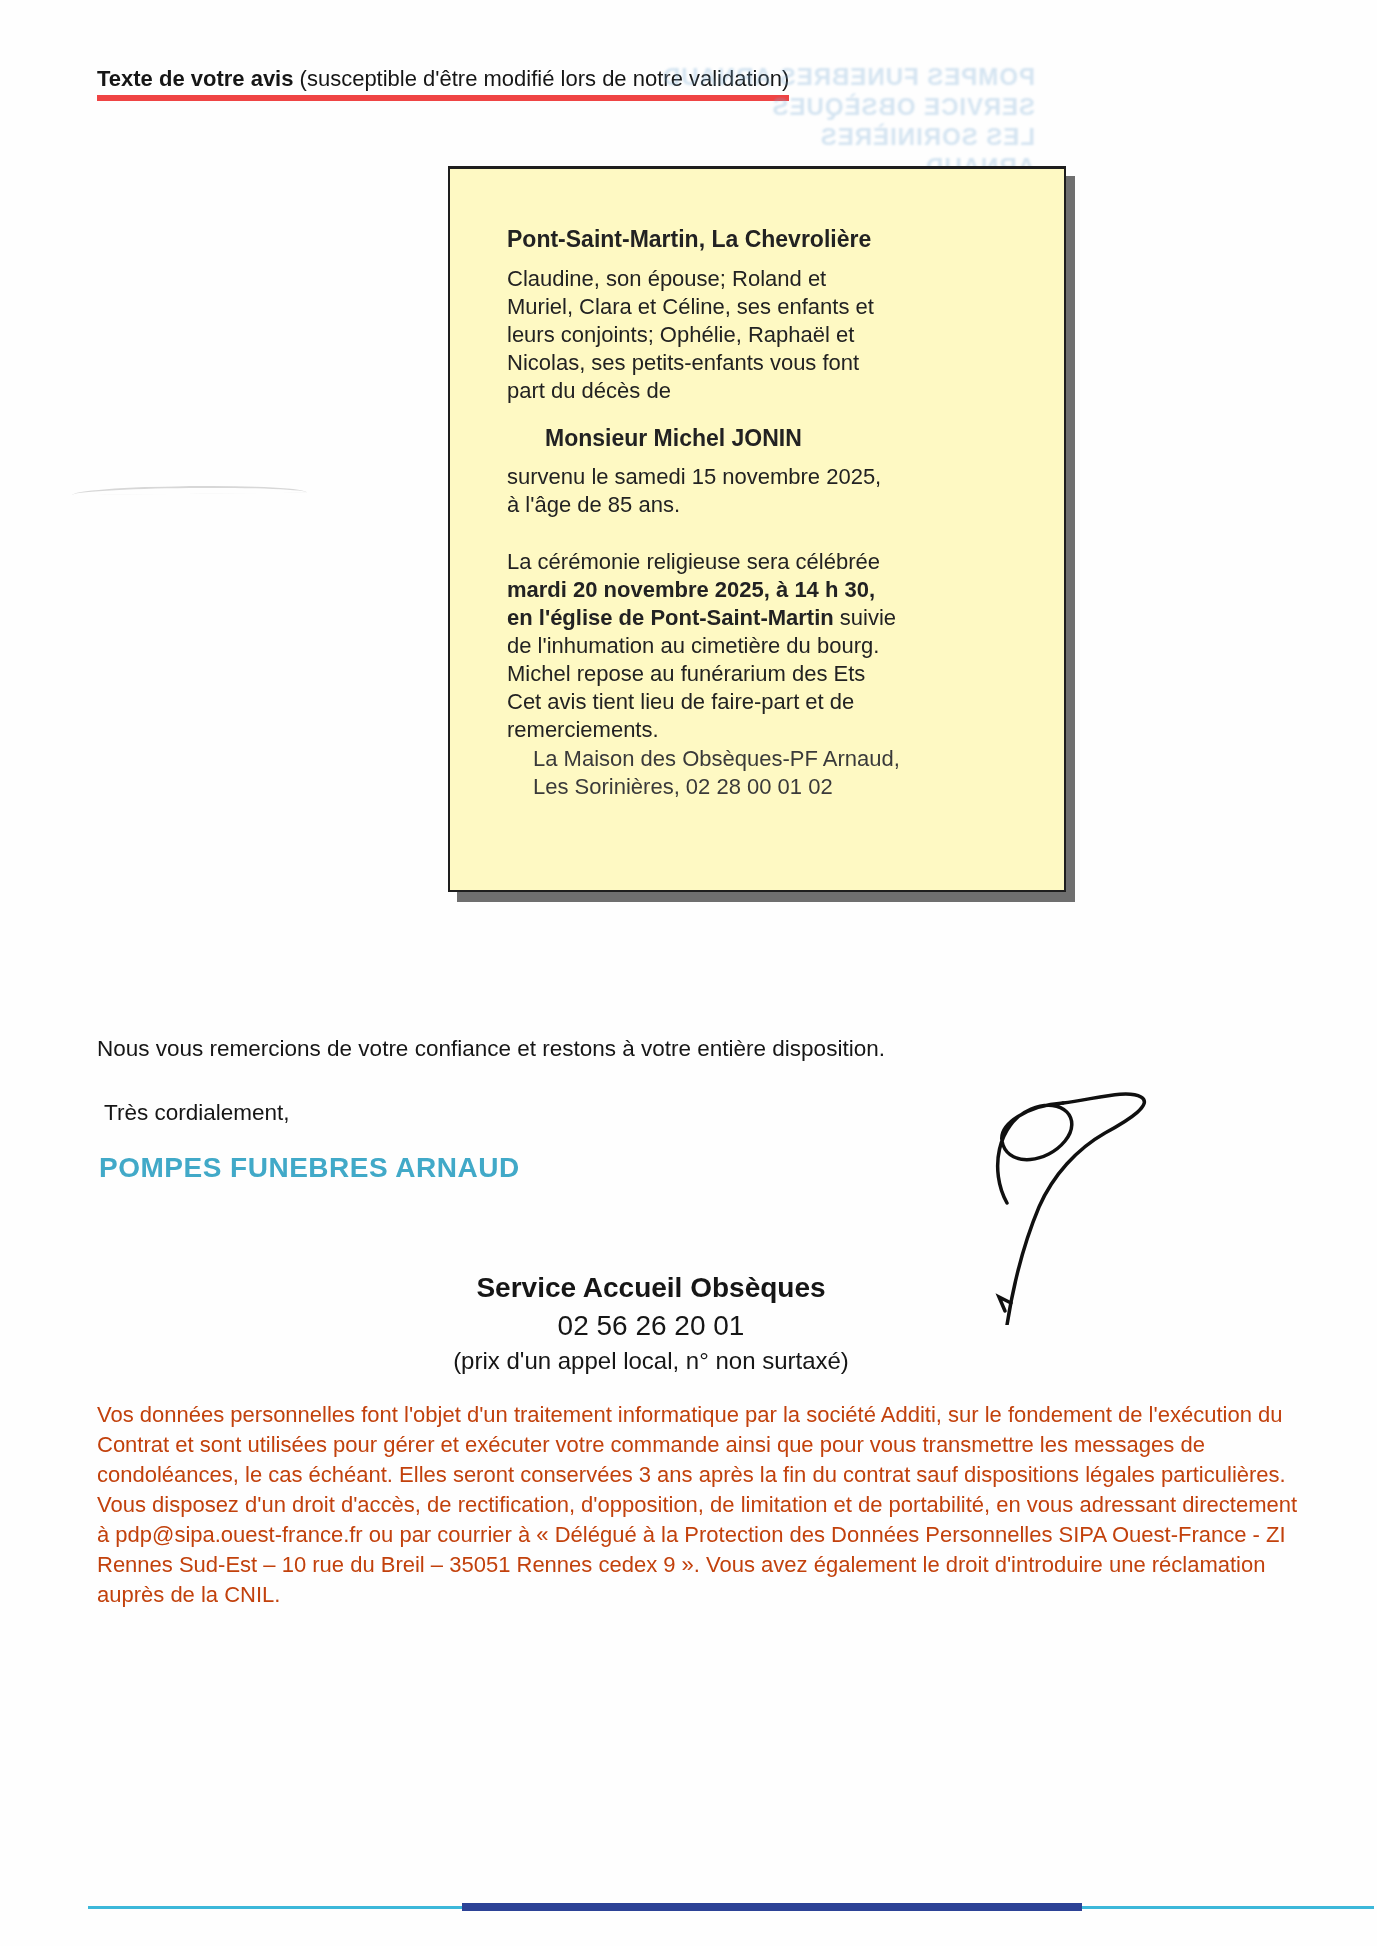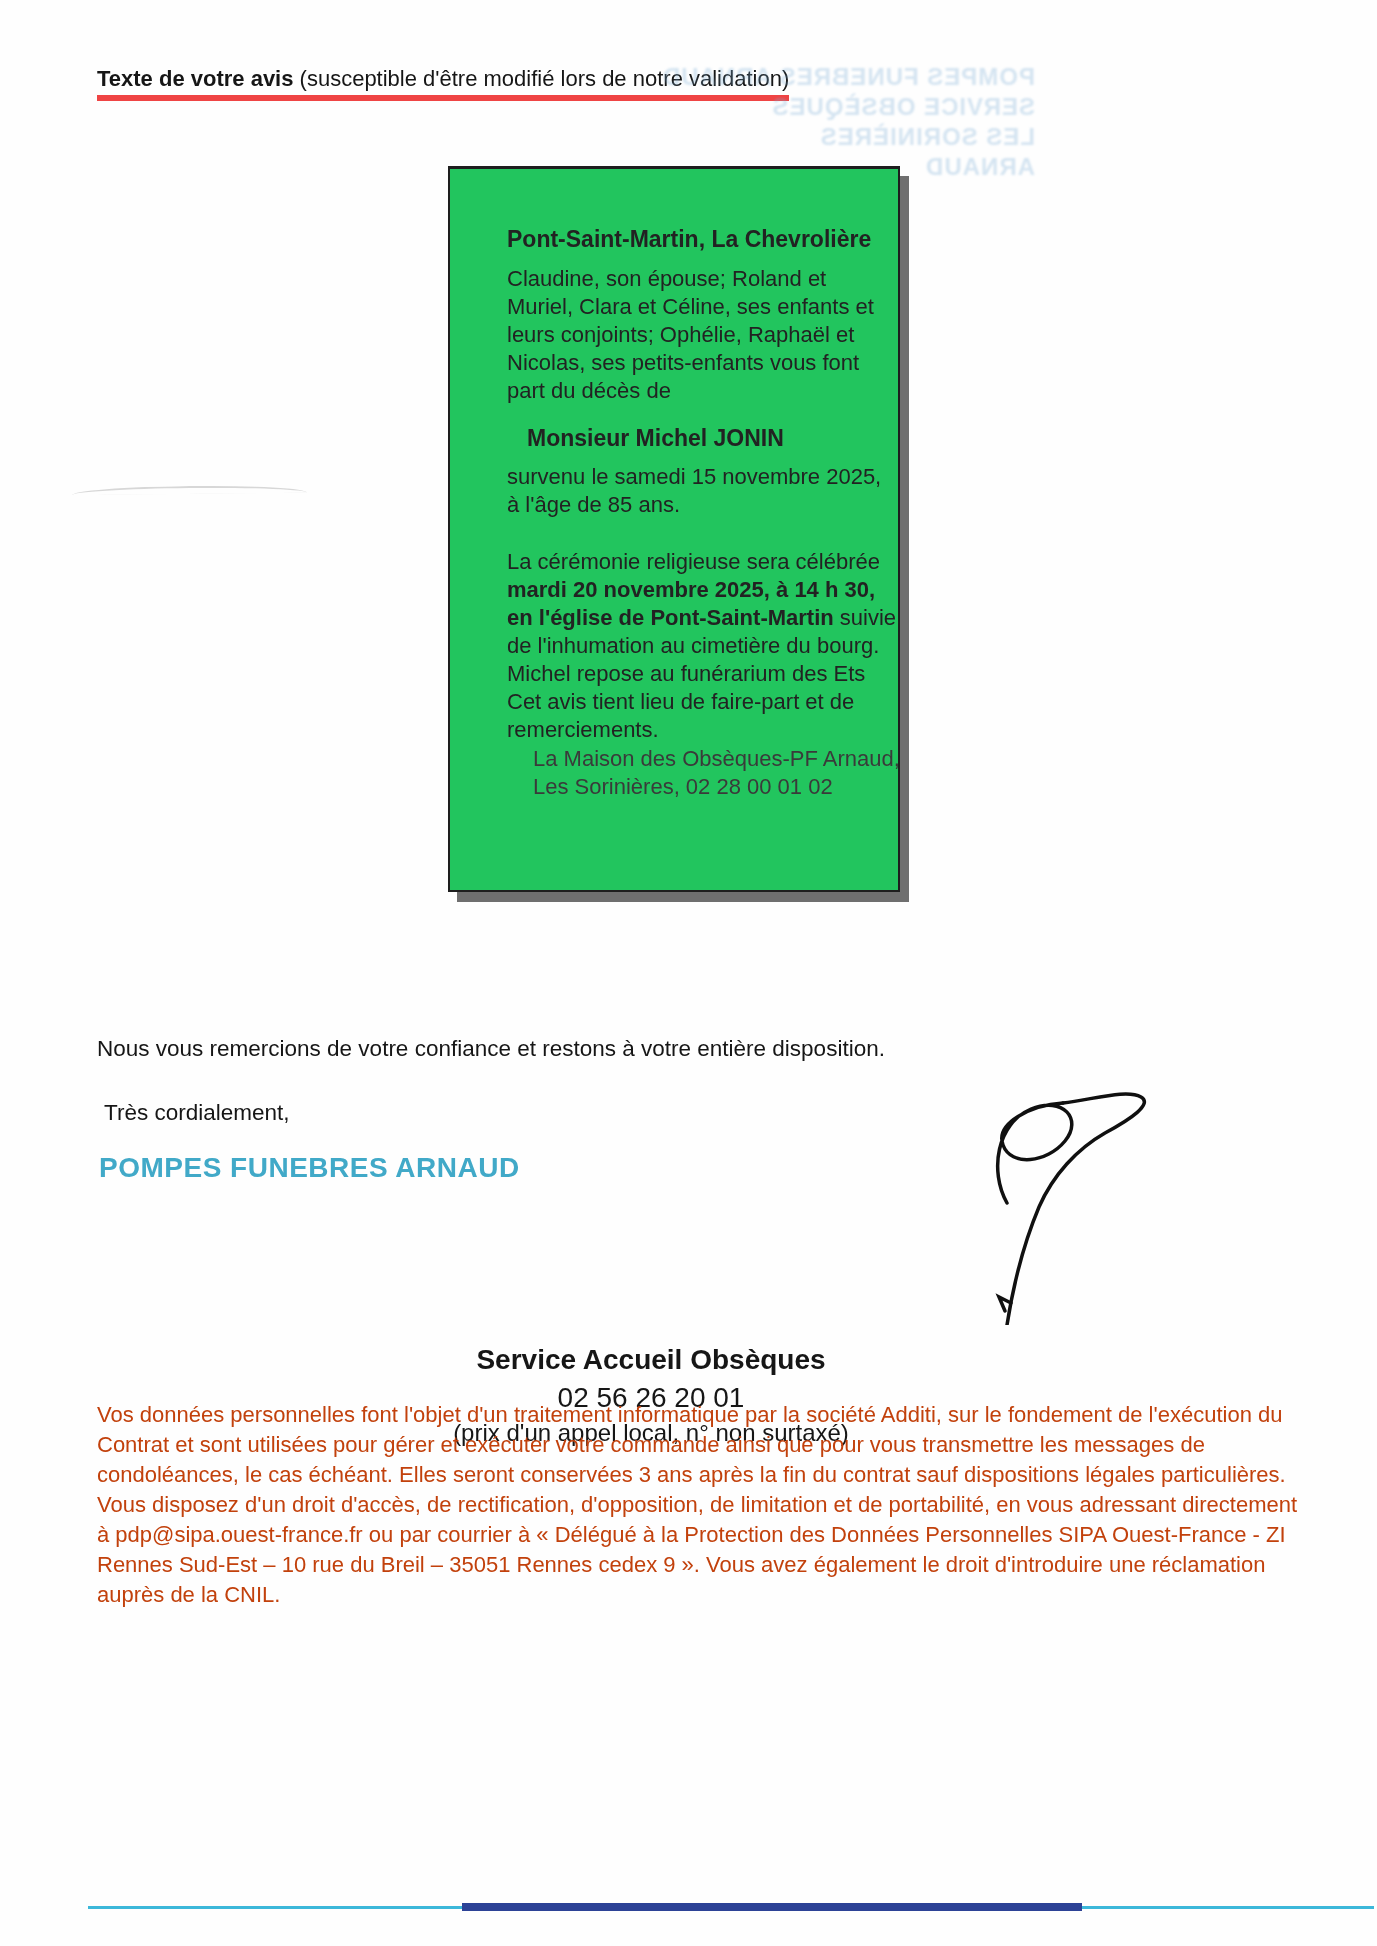--- a/index.html
+++ b/index.html
@@ -32,32 +32,32 @@
     font-weight:bold; font-size:24px; line-height:30px;
     filter:blur(1.3px);
     letter-spacing:1px;
     pointer-events:none;
   }
   .bleed .tline { white-space:nowrap; }
 
   
   .notice-card {
     left:448px; top:166px;
-    width:452px; height:726px;
-    background:#22c55e;
+    width:618px; height:726px;
+    background:#fef9c3;
     border:2px solid #1e1e1e;
     border-top-width:3px;
     box-shadow:9px 10px 0 0 #6f6f6f;
     padding:56px 40px 0 57px;
     font-size:22px; line-height:28px;
     color:#222;
   }
   .notice-title { font-weight:bold; font-size:23px; margin-bottom:12px; white-space:nowrap; }
   .notice-family { margin-bottom:19px; }
-  .notice-name { font-weight:bold; font-size:23px; margin-left:20px; margin-bottom:11px; white-space:nowrap; }
+  .notice-name { font-weight:bold; font-size:23px; margin-left:38px; margin-bottom:11px; white-space:nowrap; }
   .notice-death { margin-bottom:29px; }
   .notice-ceremony { margin-bottom:1px; }
   .notice-ceremony .bold, .runs .bold { font-weight:bold; }
   .notice-home { color:#3a3a3a;margin-left:26px; }
   .tline { white-space:nowrap; }
 
   
   .smudge {
     left:72px; top:486px; width:235px; height:8px;
     border-top:2px solid rgba(125,125,125,0.30);
@@ -67,21 +67,21 @@
 
   
   .thanks-line { left:97px; top:1036px; font-size:22.5px; }
   .salutation { left:104px; top:1100px; font-size:22.5px; }
   .company-name {
     left:99px; top:1152px;
     font-size:28px; font-weight:bold; letter-spacing:0.5px;
   }
   .signature { left:945px; top:1075px; }
 
-  .contact-block { left:0; top:1344px; width:1302px; text-align:center; }
+  .contact-block { left:0; top:1272px; width:1302px; text-align:center; }
   .contact-service { font-weight:bold; font-size:28px; margin-bottom:6px; }
   .contact-phone { font-size:28px; margin-bottom:5px; }
   .contact-note { font-size:24px; }
 
   .privacy {
     left:97px; top:1400px; width:1218px;
     font-size:22px; line-height:30px;
     color:#c2410c;
   }
 

